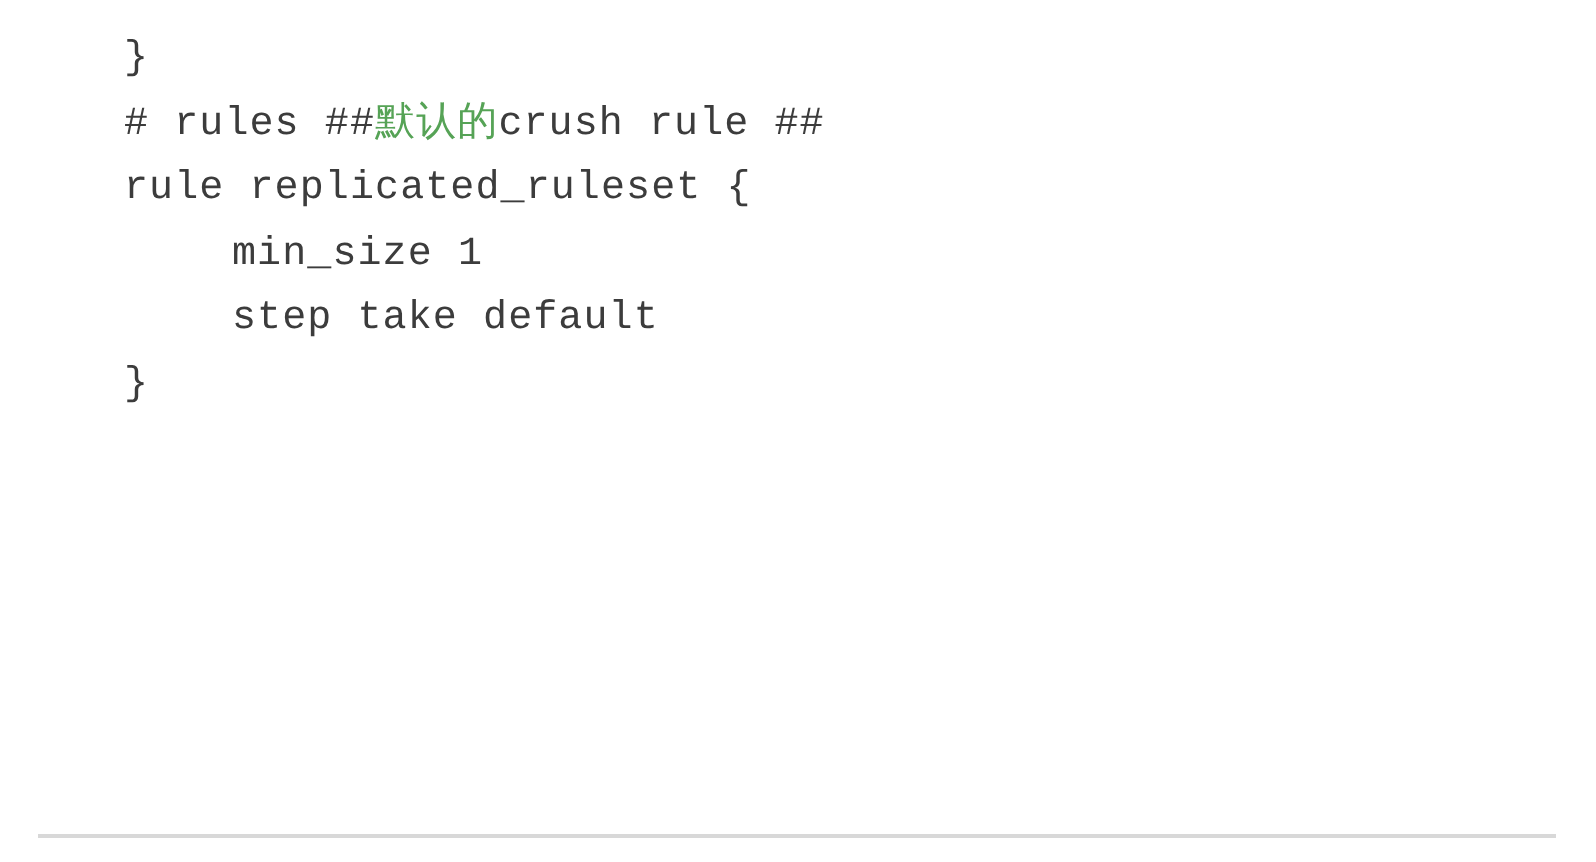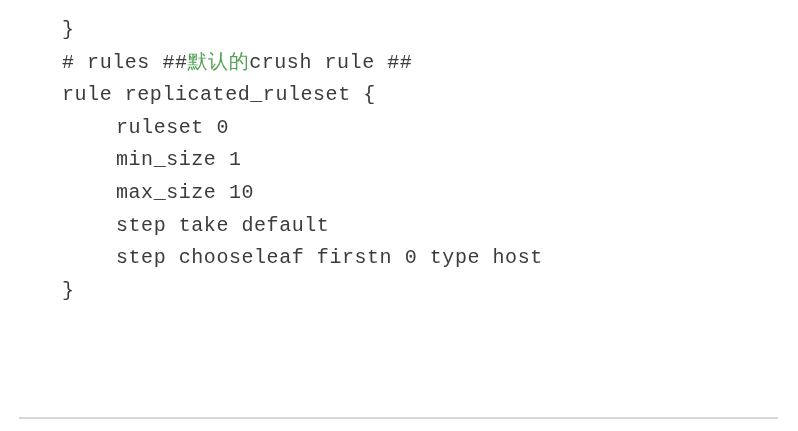--- a/index.html
+++ b/index.html
@@ -62,23 +62,20 @@
 </style>
 </head>
 <body>
 
 <div id="page">
 
   <div class="code-block" style="color: rgb(60, 60, 60);">
       <div class="code-line"><span class="seg">}</span></div>
       <div class="code-line"><span class="seg"># rules ##</span><span class="seg seg-green" style="color: rgb(86, 163, 86);">默认的</span><span class="seg">crush rule ##</span></div>
       <div class="code-line"><span class="seg">rule replicated_ruleset {</span></div>
-      <div class="code-line indent"><span class="seg">ruleset 0</span></div>
       <div class="code-line indent"><span class="seg">min_size 1</span></div>
-      <div class="code-line indent"><span class="seg">max_size 10</span></div>
       <div class="code-line indent"><span class="seg">step take default</span></div>
-      <div class="code-line indent"><span class="seg">step chooseleaf firstn 0 type host</span></div>
       <div class="code-line"><span class="seg">}</span></div>
     </div>
 
   <div class="rule-divider" style="background: rgb(216, 216, 216);"></div>
 
 </div>
 
 </body></html>

